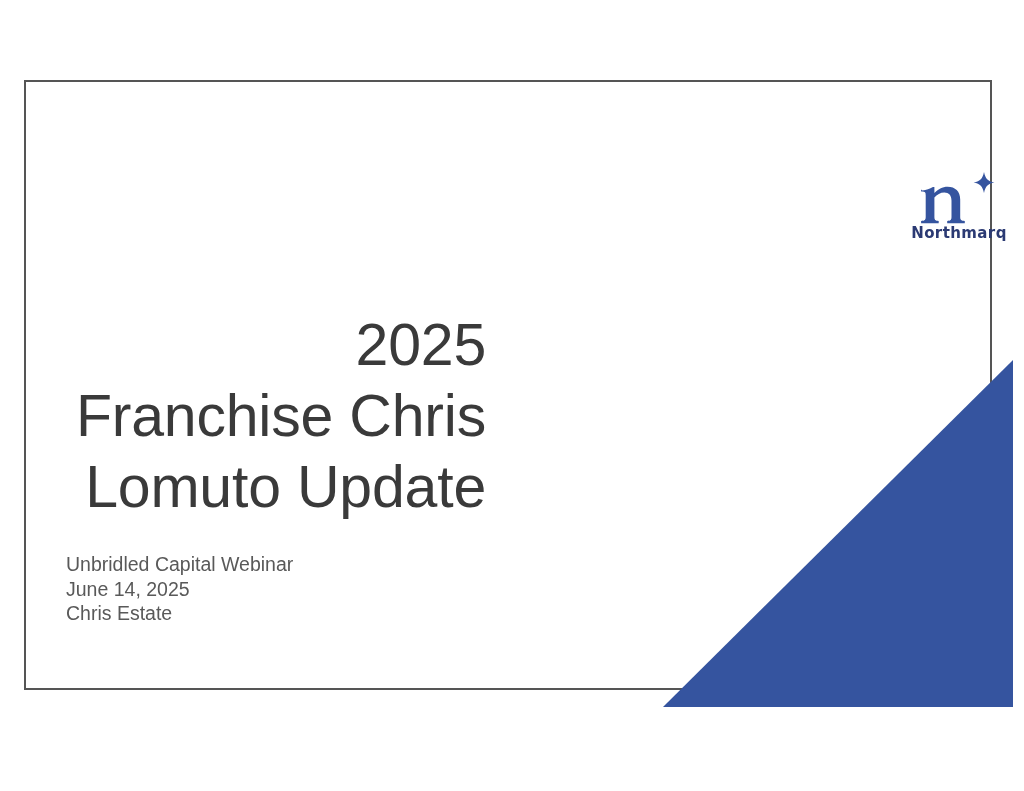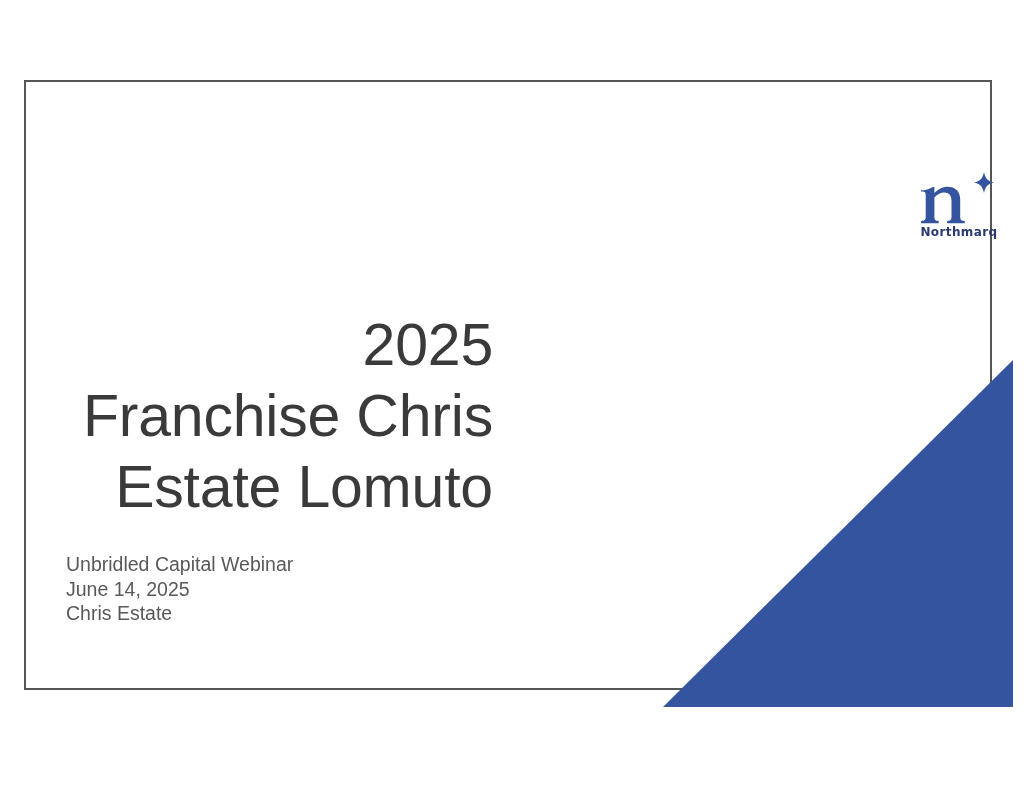--- a/index.html
+++ b/index.html
@@ -63,32 +63,32 @@
   #logo-mark {
     display: block;
     width: 86px;
     height: 58px;
     margin: 0 auto;
   }
   #logo-wordmark {
     display: block;
     margin-top: -2px;
     font-family: "DejaVu Sans", sans-serif;
-    font-size: 12px;
+    font-size: 15px;
     font-weight: 700;
     letter-spacing: 0.4px;
     color: #2b3a73;
     line-height: 1;
     text-align: center;
   }
 
   
   #title-block {
     position: absolute;
-    left: 35px;
+    left: 28px;
     top: 228px;
     width: 432px;
     text-align: right;
     color: #3a3a3a;
     font-size: 59px;
     line-height: 71px;
     font-weight: 400;
     letter-spacing: -0.2px;
   }
   #title-block .title-line {
@@ -142,21 +142,21 @@
             c-1.6-7.0-3.4-8.9-10.4-10.5
             c7.0-1.6 8.8-3.5 10.4-10.5 z"></path>
         </svg>
       </span>
       <span id="logo-wordmark">Northmarq</span>
     </div>
 
     <div id="title-block">
       <span class="title-line">2025</span>
       <span class="title-line">Franchise Chris</span>
-      <span class="title-line">Estate Lomuto</span>
+      <span class="title-line">Lomuto Update</span>
     </div>
 
     <div id="subtitle-block">
       <span class="subtitle-line">Unbridled Capital Webinar</span>
       <span class="subtitle-line">June 14, 2025</span>
       <span class="subtitle-line">Chris Estate</span>
     </div>
 
   </div>
 

